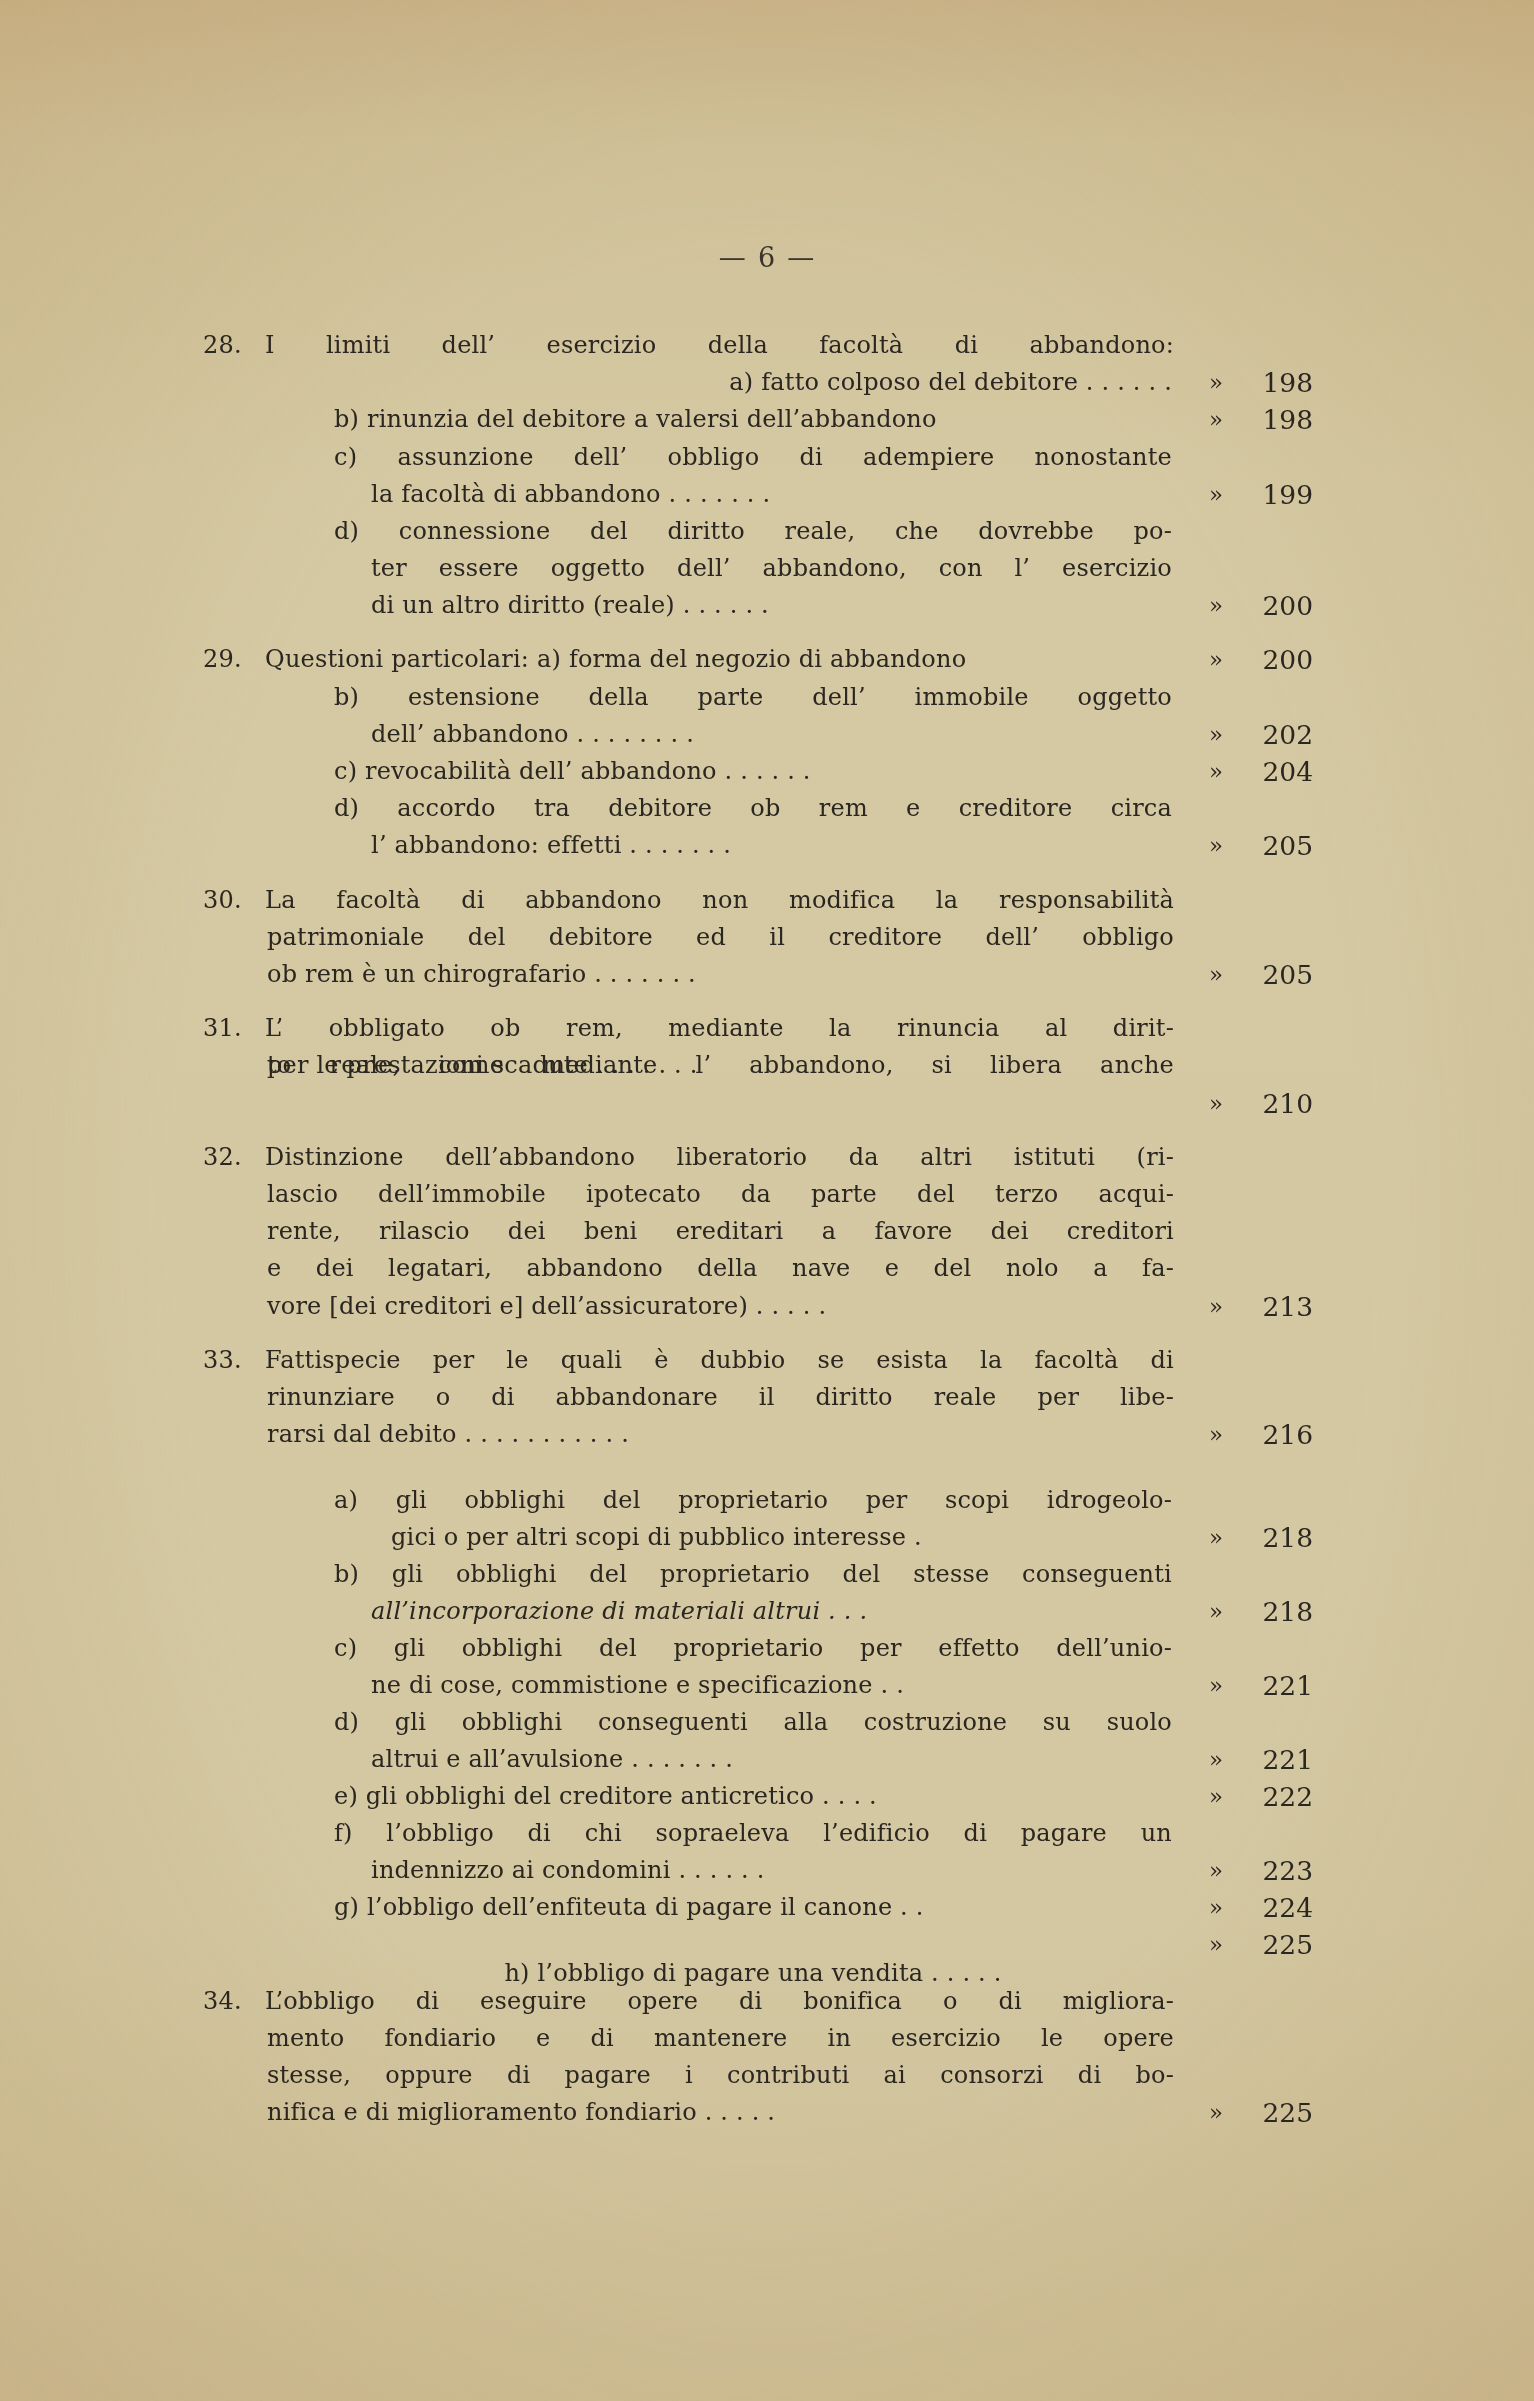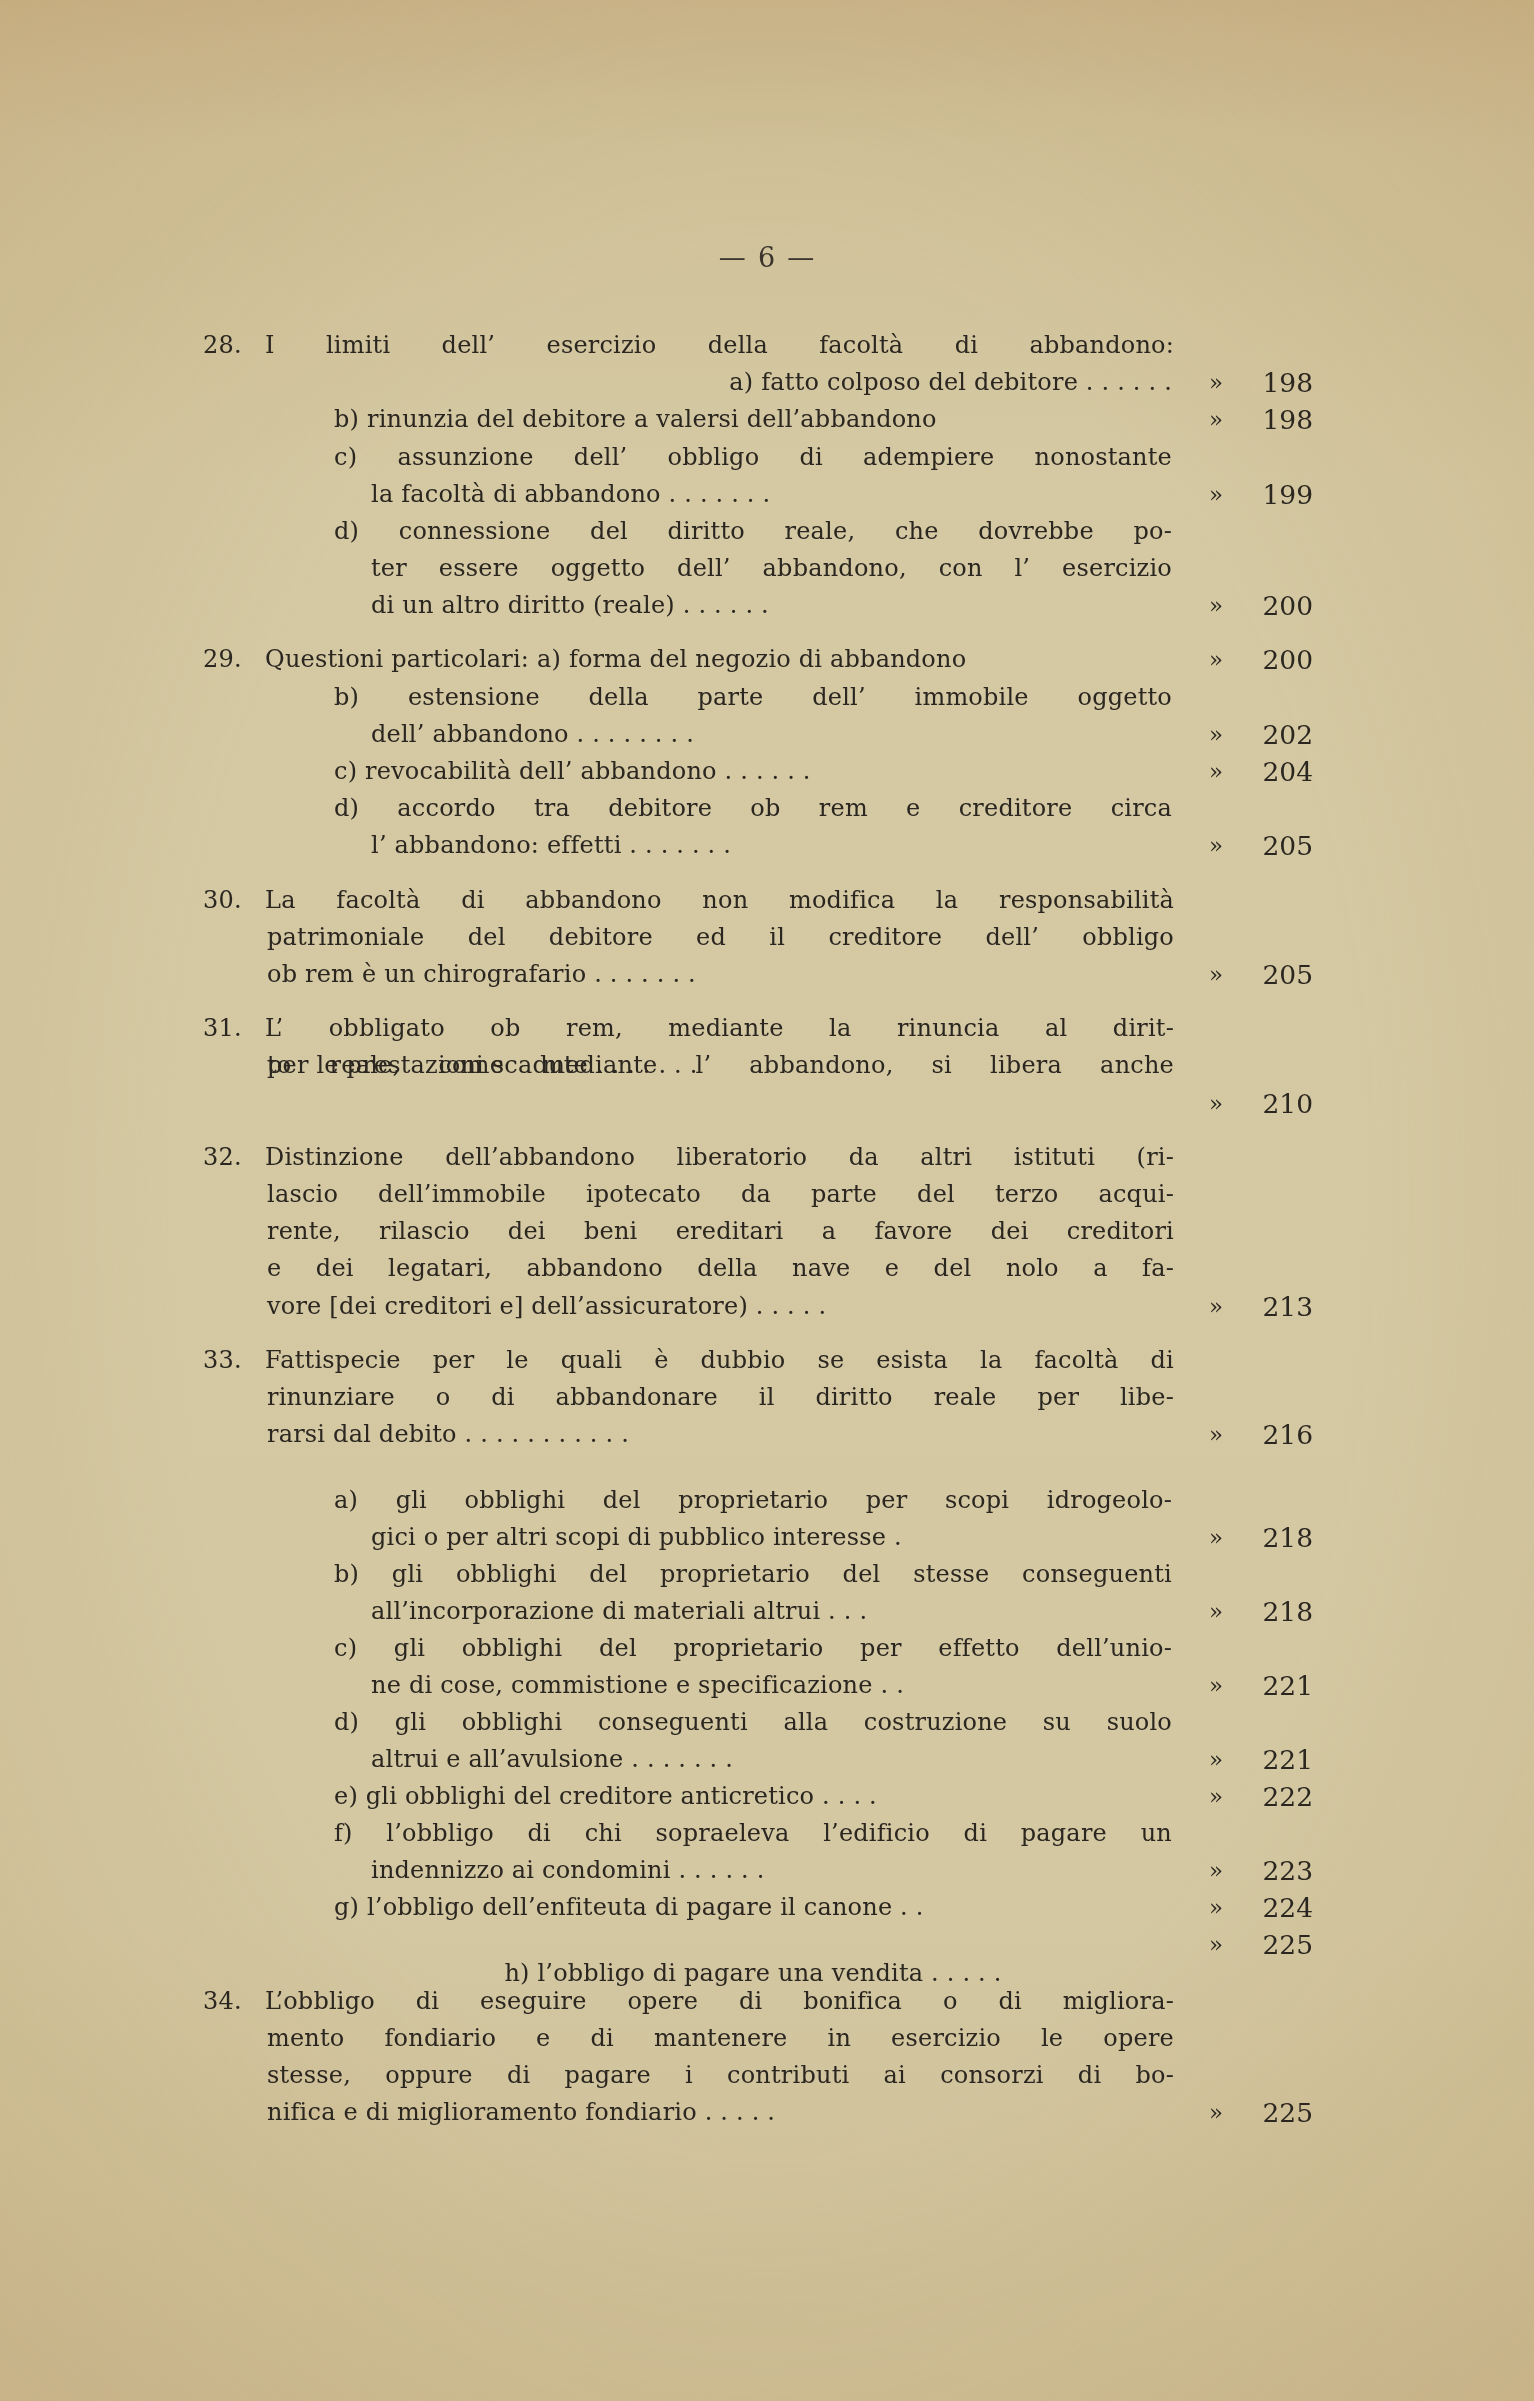--- a/index.html
+++ b/index.html
@@ -134,27 +134,27 @@
     </div>
     <div class="line t-main just" style="top: 1343px;">Fattispecie per le quali è dubbio se esista la facoltà di</div>
     <div class="line" style="top: 1343px; left: 203px;">33.</div>
     <div class="line t-cont just" style="top: 1380px;">rinunziare o di abbandonare il diritto reale per libe-</div>
     <div class="line t-cont" style="top: 1417px; text-align: left;">rarsi dal debito . . . . . . . . . . .</div>
     <div class="ref" style="top: 1417px;">
       <span class="guil">»</span>
       <span class="pg">216</span>
     </div>
     <div class="line t-sub just" style="top: 1483px;">a) gli obblighi del proprietario per scopi idrogeolo-</div>
-    <div class="line t-subc" style="top: 1520px; text-align: left;">gici o per altri scopi di pubblico interesse .</div>
+    <div class="line t-subc" style="top: 1520px; text-align: left; margin-left: 20px;">gici o per altri scopi di pubblico interesse .</div>
     <div class="ref" style="top: 1520px;">
       <span class="guil">»</span>
       <span class="pg">218</span>
     </div>
     <div class="line t-sub just" style="top: 1557px;">b) gli obblighi del proprietario del stesse conseguenti</div>
-    <div class="line t-subc" style="top: 1594px; text-align: left;">all’incorporazione di materiali altrui . . .</div>
+    <div class="line t-subc" style="top: 1594px; text-align: left; font-style: italic;">all’incorporazione di materiali altrui . . .</div>
     <div class="ref" style="top: 1594px;">
       <span class="guil">»</span>
       <span class="pg">218</span>
     </div>
     <div class="line t-sub just" style="top: 1631px;">c) gli obblighi del proprietario per effetto dell’unio-</div>
     <div class="line t-subc" style="top: 1668px; text-align: left;">ne di cose, commistione e specificazione . .</div>
     <div class="ref" style="top: 1668px;">
       <span class="guil">»</span>
       <span class="pg">221</span>
     </div>

